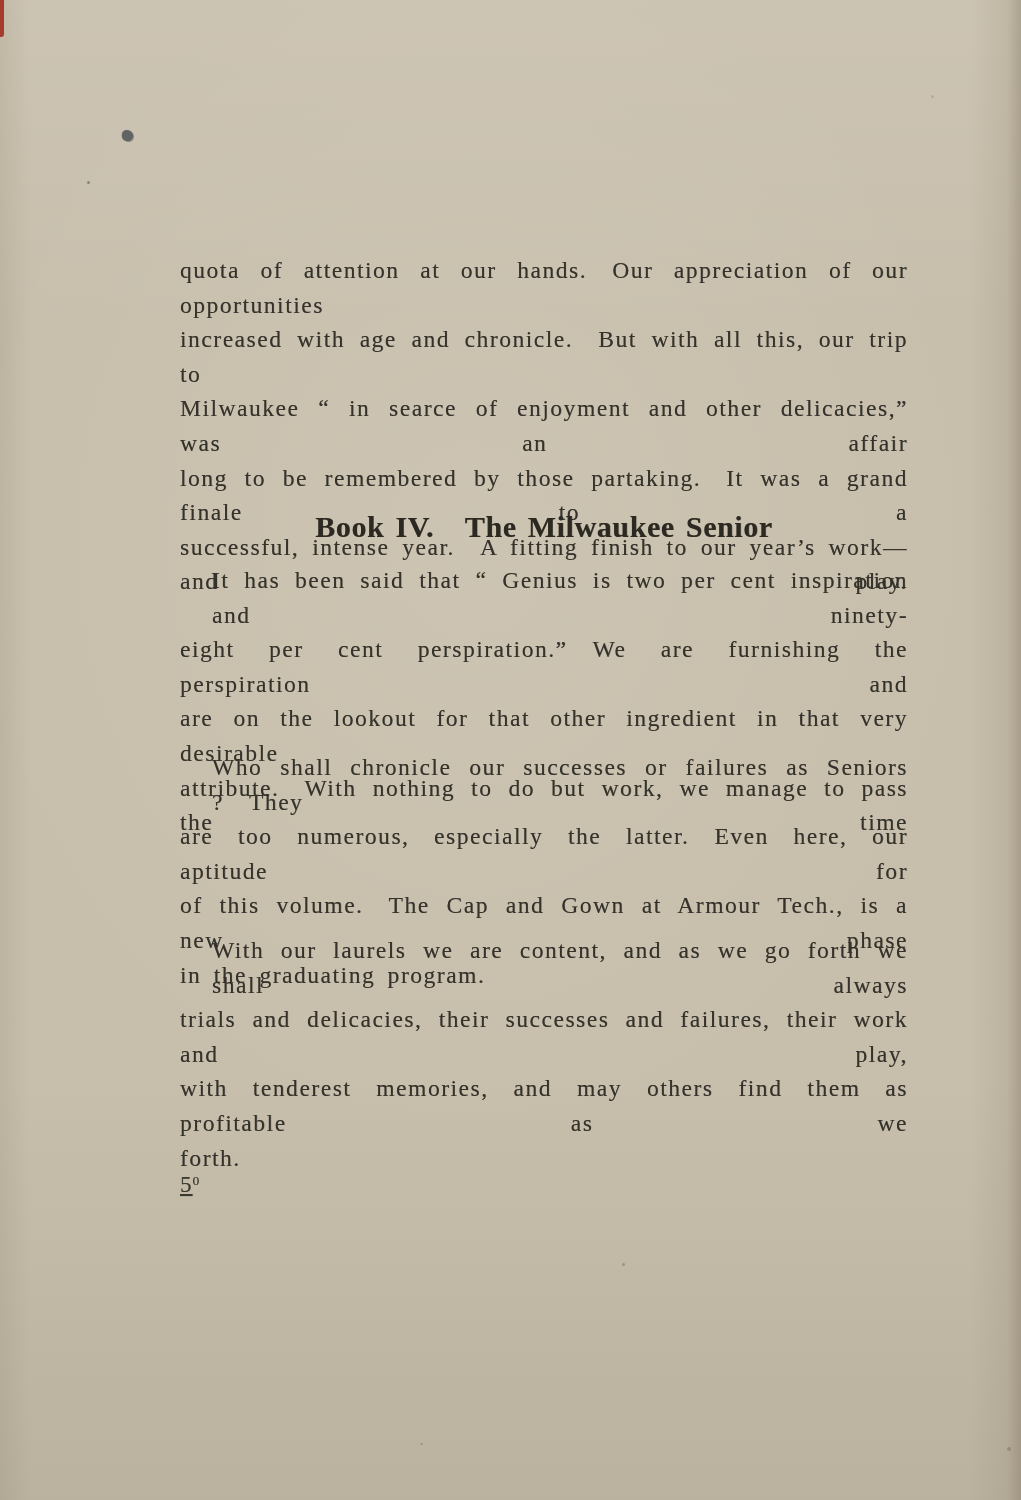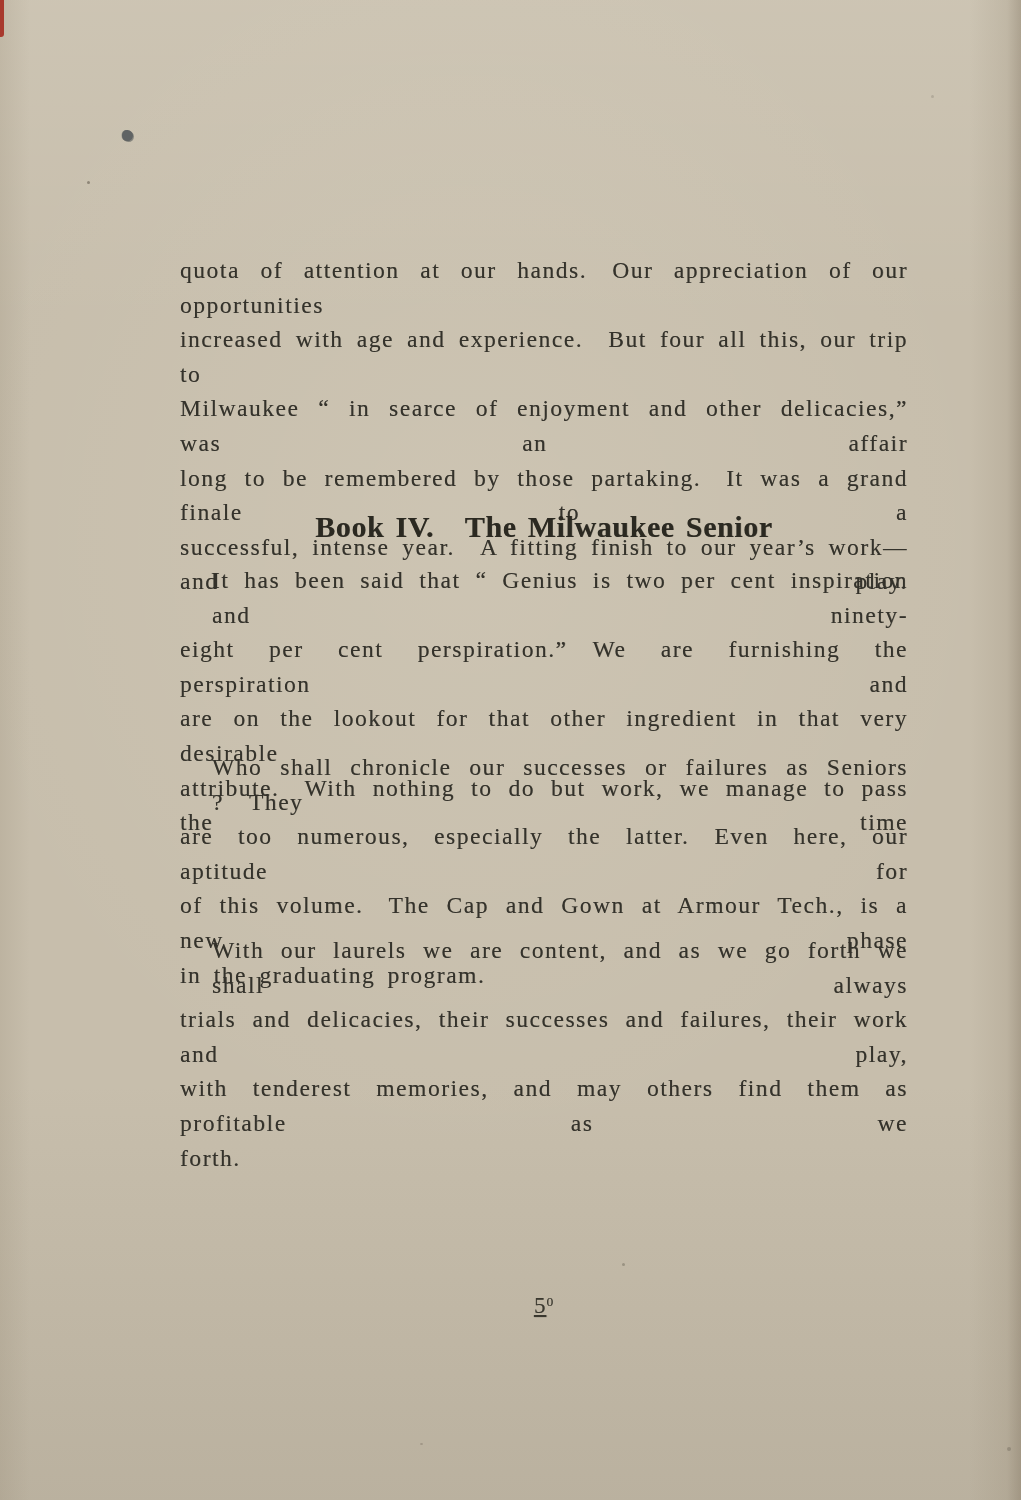--- a/index.html
+++ b/index.html
@@ -55,22 +55,22 @@
 
   .heading{
     position:absolute;left:180px;top:509px;width:728px;margin:0;
     font-size:30px;line-height:36px;font-weight:700;
     text-align:center;letter-spacing:0.02em;word-spacing:3px;
     color:var(--heading-ink,#2b2921);
     text-shadow:0.4px 0.4px 0 rgba(43,41,33,0.5);
   }
 
   .folio{
-    position:absolute;left:180px;top:1293px;width:728px;
-    text-align:center;color:#3a382f;
+    position:absolute;left:180px;top:1172px;width:728px;
+    text-align:left;color:#3a382f;
     font-size:23px;letter-spacing:1px;
     text-shadow:0.3px 0.3px 0 rgba(58,56,47,0.4);
     text-decoration:underline;
   }
   .folio .d2{
     display:inline-block;font-size:13.5px;vertical-align:7px;
   }
 </style>
 </head>
 <body>
@@ -82,21 +82,21 @@
   <span class="speck sp1"></span>
   <span class="speck sp2"></span>
   <span class="speck sp3"></span>
   <span class="speck sp4"></span>
   <span class="speck sp5"></span>
   <span class="speck sp6"></span>
   <span class="speck sp7"></span>
 
   <div class="para p1">
     <div class="line">quota of attention at our hands. Our appreciation of our opportunities</div>
-    <div class="line">increased with age and experience. But four all this, our trip to</div>
+    <div class="line">increased with age and chronicle. But with all this, our trip to</div>
     <div class="line">Milwaukee “ in searce of enjoyment and other delicacies,” was an affair</div>
     <div class="line">long to be remembered by those partaking. It was a grand finale to a</div>
     <div class="line">successful, intense year. A fitting finish to our year’s work—and play.</div>
   </div>
 
   <h1 class="heading">Book IV. The Milwaukee Senior</h1>
 
   <div class="para p2">
     <div class="line first">It has been said that “ Genius is two per cent inspiration and ninety-</div>
     <div class="line">eight per cent perspiration.” We are furnishing the perspiration and</div>

